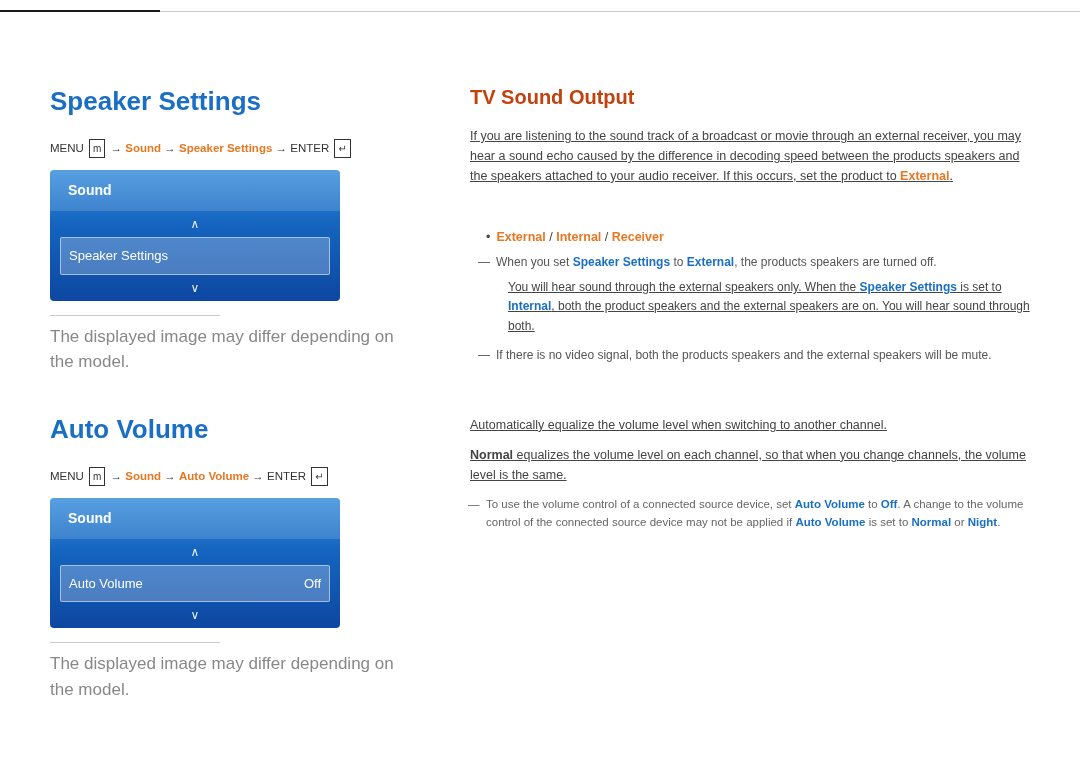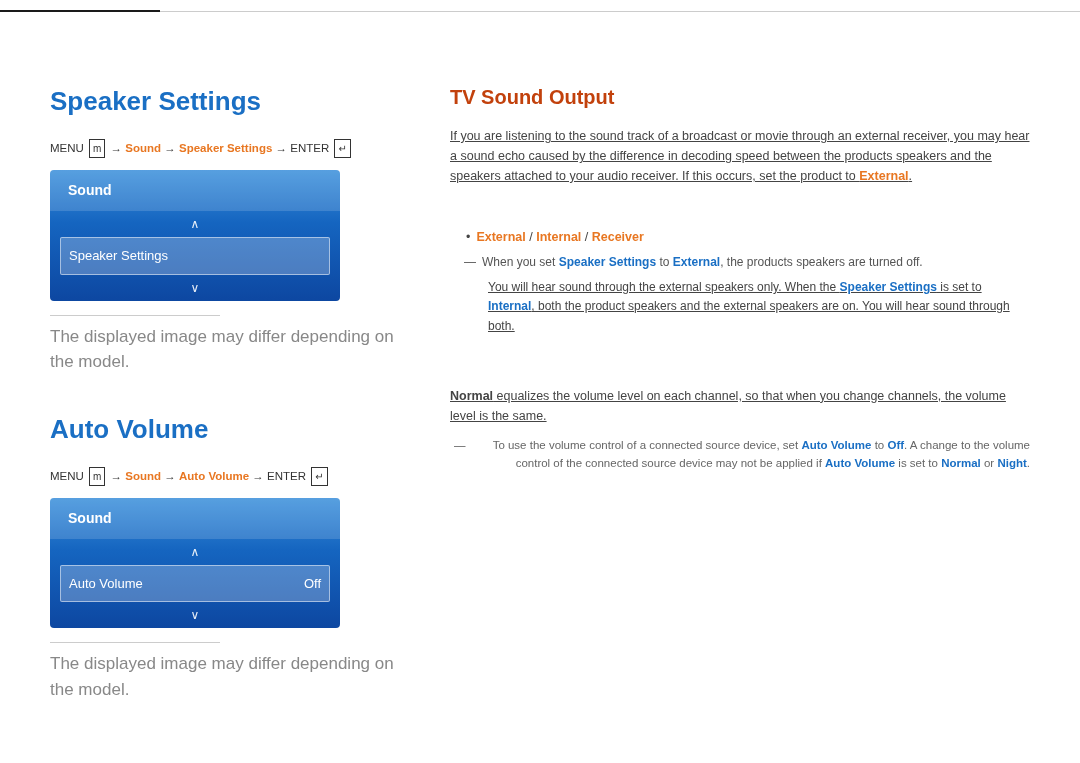--- a/index.html
+++ b/index.html
@@ -9,21 +9,21 @@
       color: #333;
       width: 1080px;
       min-height: 763px;
       font-size: 13px;
       line-height: 1.5;
     }
 
     .page-container {
       display: flex;
       padding: 40px 50px 30px 50px;
-      gap: 40px;
+      gap: 60px;
     }
 
     
     .left-column {
       width: 360px;
       flex-shrink: 0;
     }
 
     .section-title {
       font-size: 26px;
@@ -154,21 +154,20 @@
     .bullet-item::before {
       content: '•';
       color: #444;
       flex-shrink: 0;
     }
 
     .dash-item {
       font-size: 12px;
       color: #555;
       line-height: 1.6;
-      margin-left: 6px;
       margin-bottom: 6px;
       padding-left: 10px;
       position: relative;
     }
 
     .dash-item::before {
       content: '—';
       position: absolute;
       left: -8px;
       color: #555;
@@ -286,33 +285,37 @@
         <span><span class="orange">External</span> / <span class="orange">Internal</span> / <span class="orange">Receiver</span></span>
       </div>
 
       <div style="margin-left: 16px;">
         <p class="dash-item">
           When you set <span class="blue-bold">Speaker Settings</span> to <span class="blue-bold">External</span>, the products speakers are turned off.
         </p>
         <p class="description-text" style="margin-left: 22px; font-size:12px;">
           You will hear sound through the external speakers only. When the <span class="blue-bold">Speaker Settings</span> is set to <span class="blue-bold">Internal</span>, both the product speakers and the external speakers are on. You will hear sound through both.
         </p>
+        <p class="dash-item">
+          If there is no video signal, both the products speakers and the external speakers will be mute.
+        </p>
       </div>
     </div>
 
     <div class="right-section-gap">
+      <p class="description-text">Automatically equalize the volume level when switching to another channel.</p>
 
 
       <p class="description-text">
         <span class="bold">Normal</span> equalizes the volume level on each channel, so that when you change channels, the volume level is the same.
       </p>
 
 
       <div style="margin-left: 6px;">
-        <p class="dash-item" style="font-size:11.5px; color:#666;text-align:right;">
+        <p class="dash-item" style="font-size:11.5px; color:#666;">
           To use the volume control of a connected source device, set <span class="blue-bold">Auto Volume</span> to <span class="blue-bold">Off</span>. A change to the volume control of the connected source device may not be applied if <span class="blue-bold">Auto Volume</span> is set to <span class="blue-bold">Normal</span> or <span class="blue-bold">Night</span>.
         </p>
       </div>
     </div>
 
   </div>
 
 </div>
 
 </body></html>

